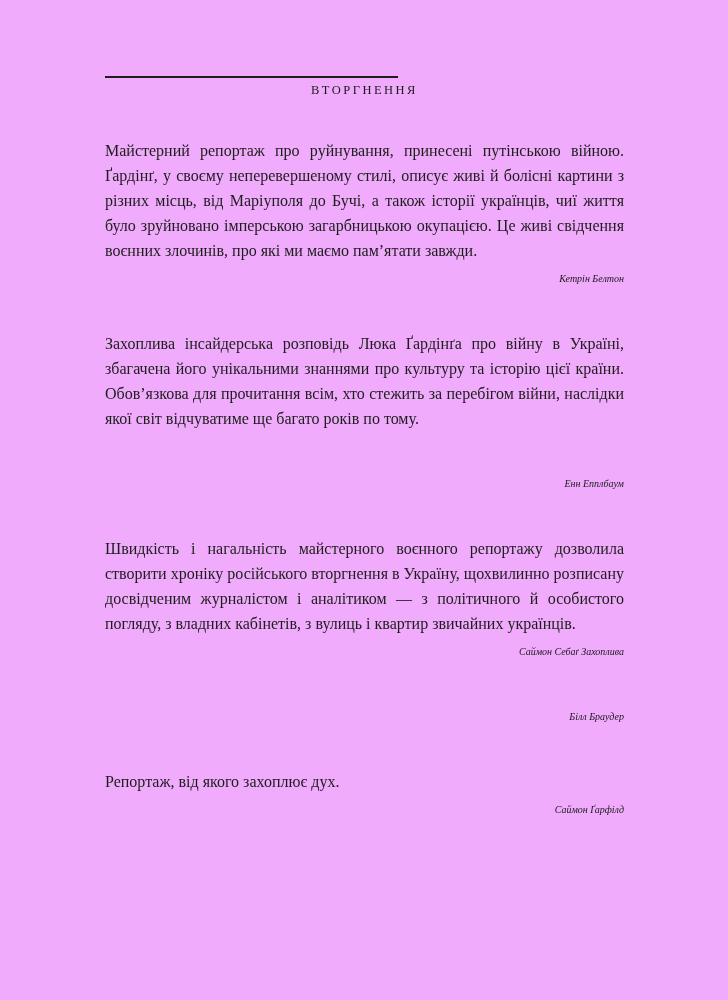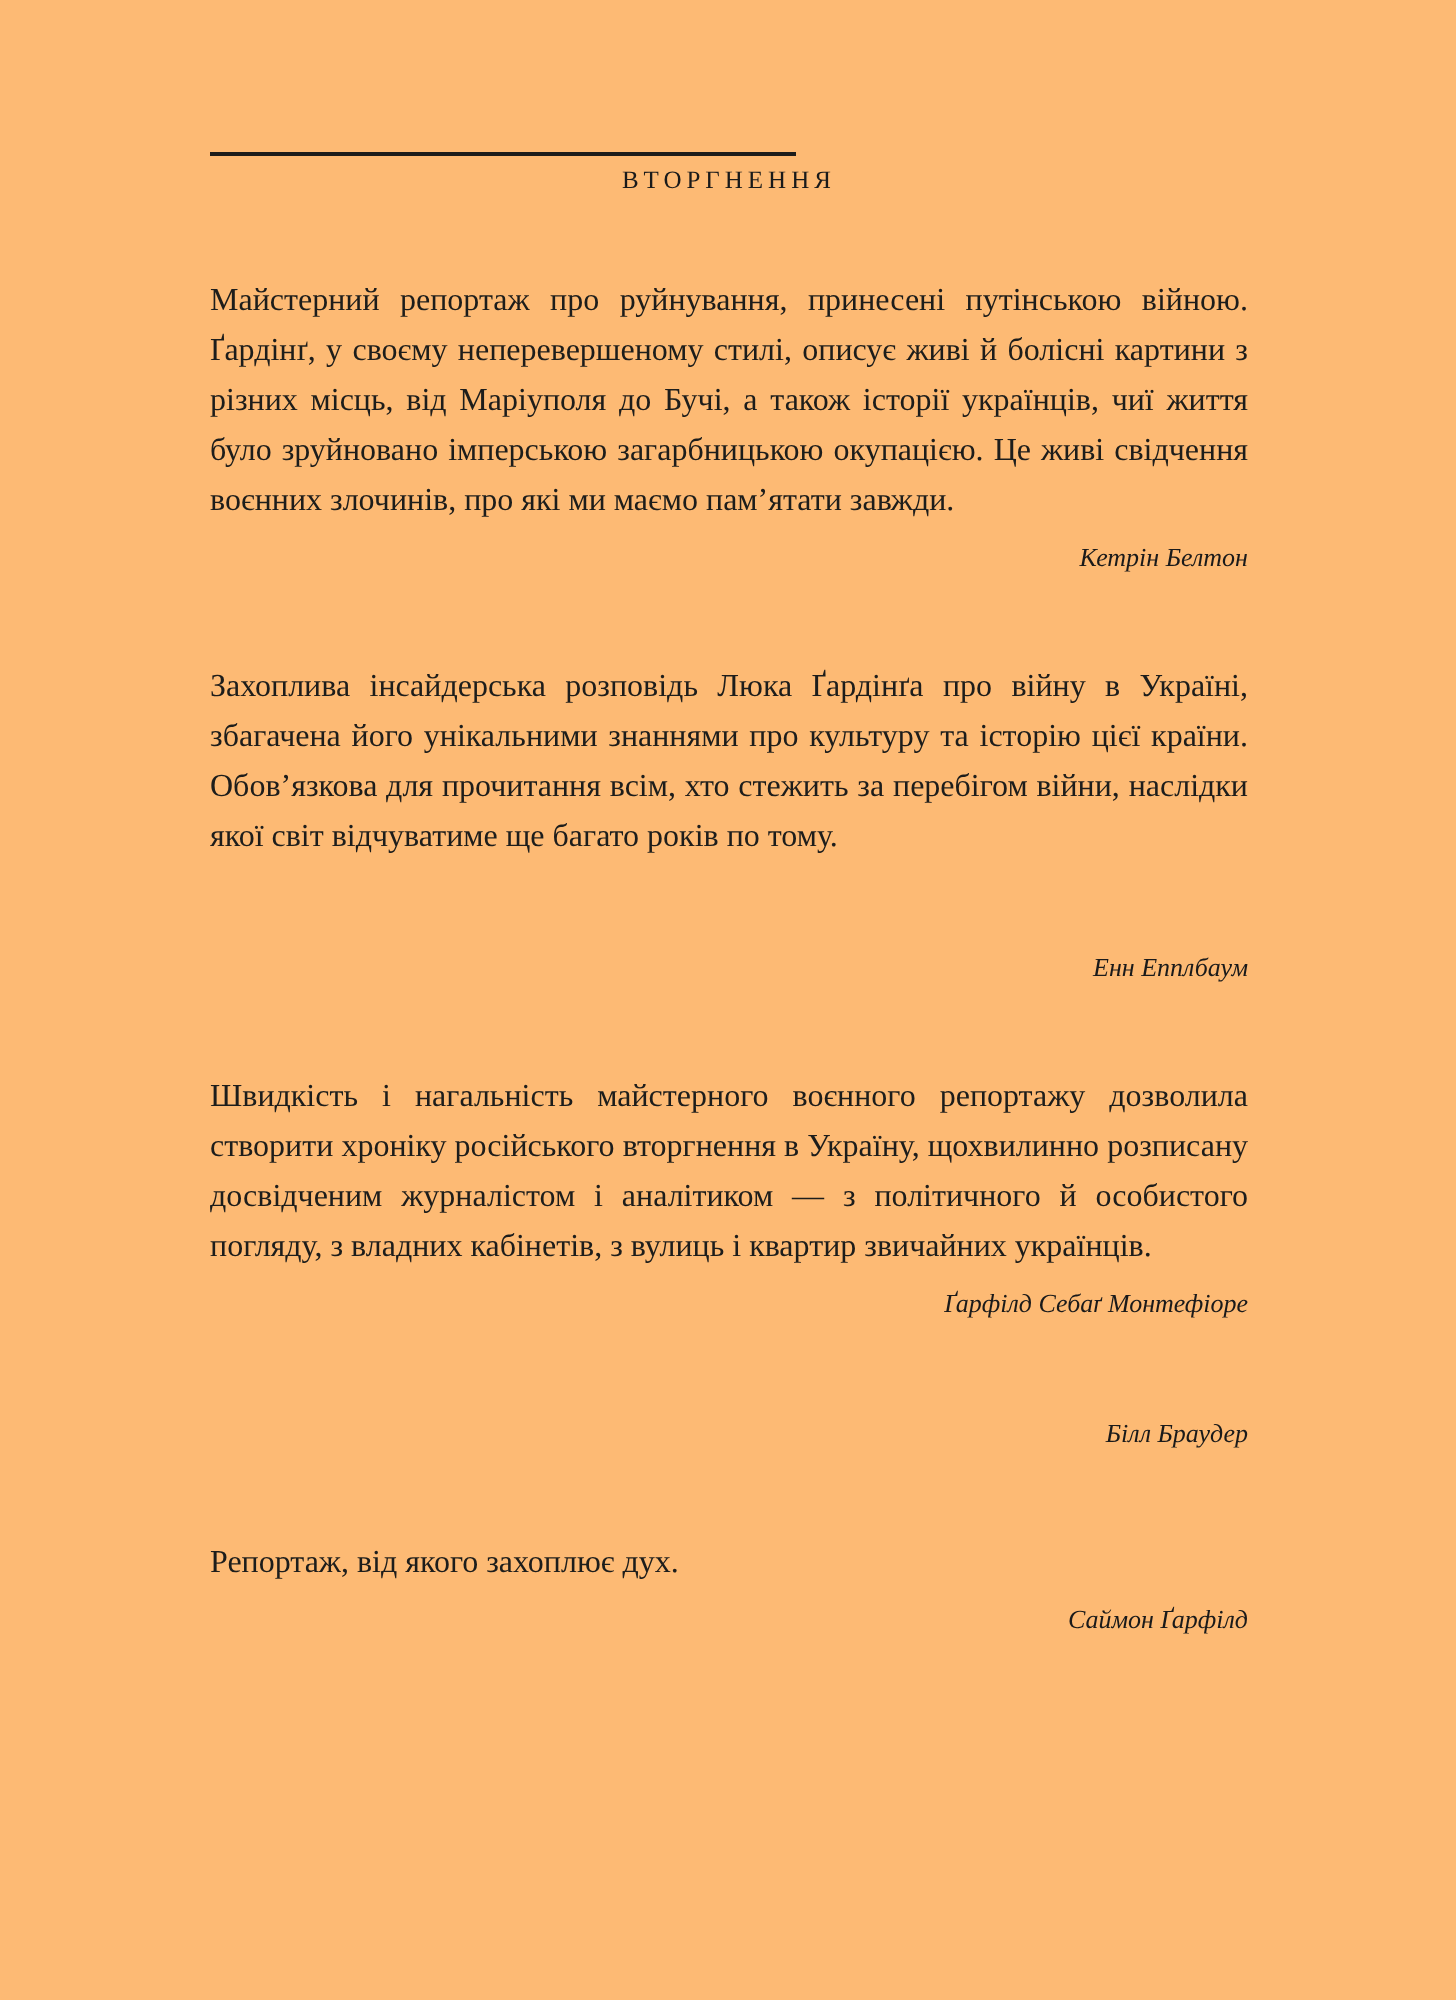--- a/index.html
+++ b/index.html
@@ -6,21 +6,21 @@
   html, body { margin: 0; padding: 0; }
   body {
     background: #ffffff;
     font-family: "Liberation Serif", "DejaVu Serif", serif;
   }
   .page {
     position: relative;
     width: 728px;
     height: 1000px;
     margin: 0 auto;
-    background: #fdba74;
+    background: #f0abfc;
     color: #1d1d1b;
     overflow: hidden;
   }
   .content {
     padding: 0 104px 0 105px;
   }
   .page-header {
     margin-top: 76px;
   }
   .rule {
@@ -44,21 +44,21 @@
   }
   .quote .text {
     margin: 0;
     font-size: 16px;
     line-height: 25px;
     text-align: justify;
     color: #1d1d1b;
   }
   .quote .author {
     margin: 3px 0 0 0;
-    font-size: 13px;
+    font-size: 10px;
     line-height: 25px;
     text-align: right;
     font-style: italic;
     color: #1a1a1a;
   }
 </style>
 </head>
 <body>
 
 <div class="page">
@@ -79,21 +79,21 @@
       <section class="quote">
         <p class="text">Захоплива інсайдерська розповідь Люка Ґардінґа про війну в Україні, збагачена його унікальними знаннями про культуру та історію цієї країни. Обов’язкова для прочитання всім, хто стежить за перебігом війни, наслідки якої світ відчуватиме ще багато років по тому.</p>
       </section>
 
       <section class="quote">
         <p class="author">Енн Епплбаум</p>
       </section>
 
       <section class="quote">
         <p class="text">Швидкість і нагальність майстерного воєнного репортажу дозволила створити хроніку російського вторгнення в Україну, щохвилинно розписану досвідченим журналістом і аналітиком — з політичного й особистого погляду, з владних кабінетів, з вулиць і квартир звичайних українців.</p>
-        <p class="author">Ґарфілд Себаґ Монтефіоре</p>
+        <p class="author">Саймон Себаґ Захоплива</p>
       </section>
 
 
       <section class="quote">
         <p class="author">Білл Браудер</p>
       </section>
 
       <section class="quote">
         <p class="text">Репортаж, від якого захоплює дух.</p>
         <p class="author">Саймон Ґарфілд</p>

